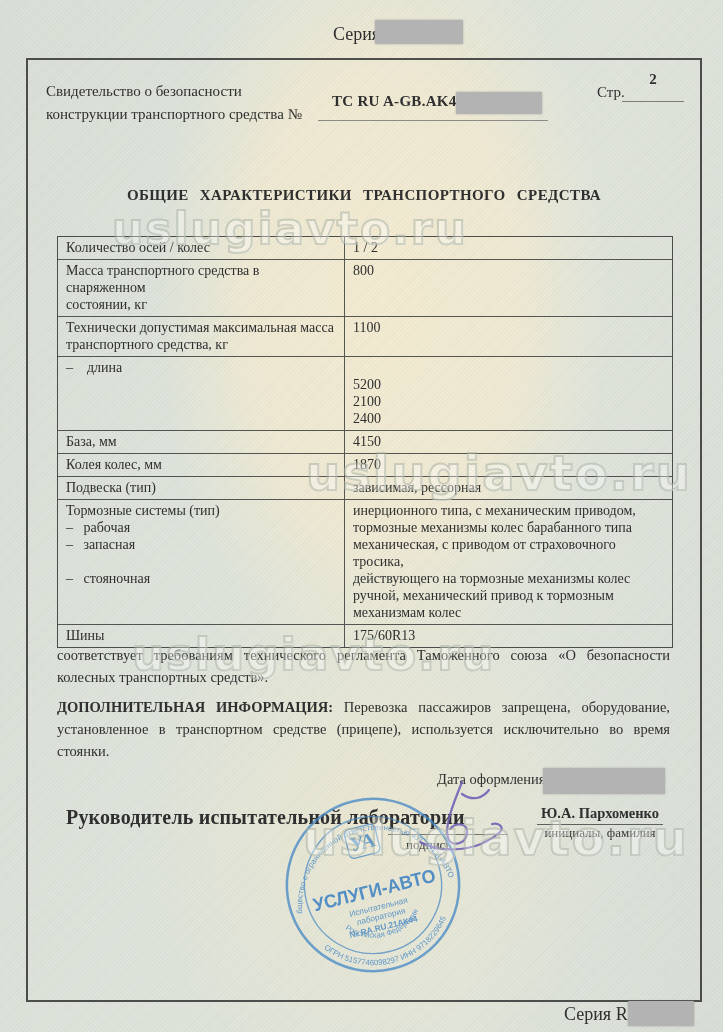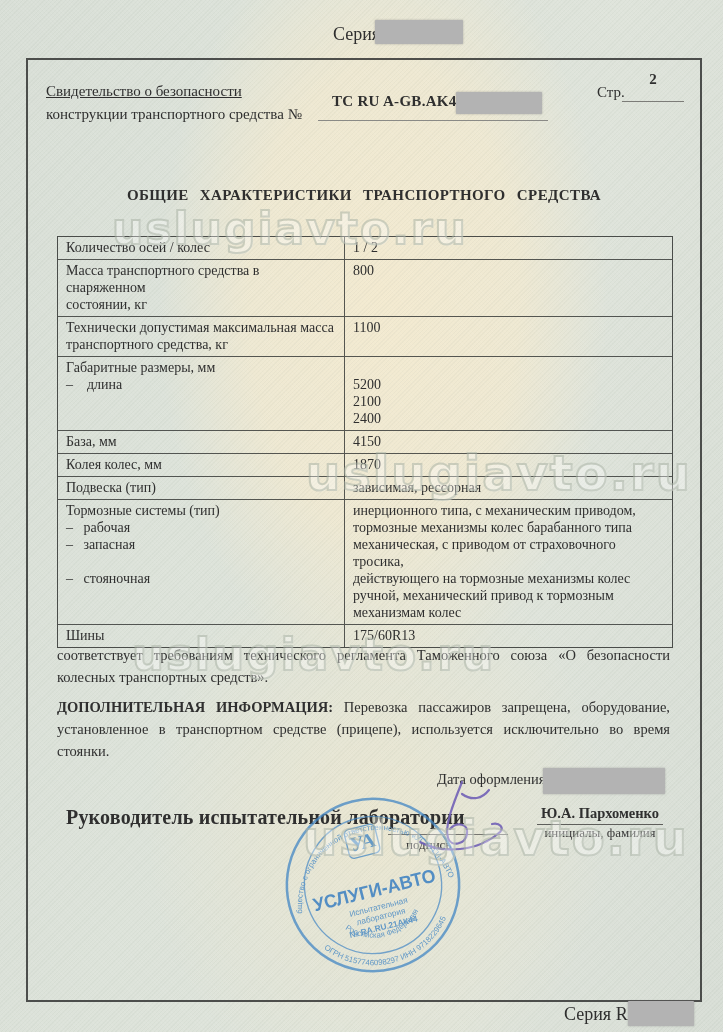--- a/index.html
+++ b/index.html
@@ -55,21 +55,21 @@
 </head>
 <body>
 
 <div class="page">
 
   <span class="abs serial" style="left:333px;top:24px;">Серия</span>
   <span class="redact" style="left:375px;top:20px;width:88px;height:24px;"></span>
 
   <div class="frame"></div>
 
-  <div class="abs hdr" style="left:46px;top:83px;text-decoration:underline;">Свидетельство о безопасности</div>
+  <div class="abs hdr" style="left:46px;top:83px;">Свидетельство о безопасности</div>
   <div class="abs hdr" style="left:46px;top:106px;">конструкции транспортного средства №</div>
   <div class="abs certnum-line">
     <span class="num">ТС RU A-GB.AK44.</span>
     <span class="redact" style="left:138px;top:2px;width:86px;height:22px;"></span>
   </div>
   <span class="abs hdr" style="left:597px;top:84px;">Стр.</span>
   <div class="abs pagenum-box">
     <span>2</span>
   </div>
 
@@ -97,21 +97,20 @@
       <div class="tc">
         <div class="tline">Технически допустимая максимальная масса</div>
         <div class="tline">транспортного средства, кг</div>
       </div>
       <div class="tc val">
           <div class="tline">1100</div>
         </div>
     </div>
     <div class="trow">
       <div class="tc">
-        <div class="tline">Габаритные размеры, мм</div>
         <div class="tline">–&nbsp;&nbsp;&nbsp;&nbsp;длина</div>
       </div>
       <div class="tc val">
         <div class="tline"></div>
         <div class="tline">5200</div>
         <div class="tline">2100</div>
         <div class="tline">2400</div>
       </div>
     </div>
     <div class="trow">

